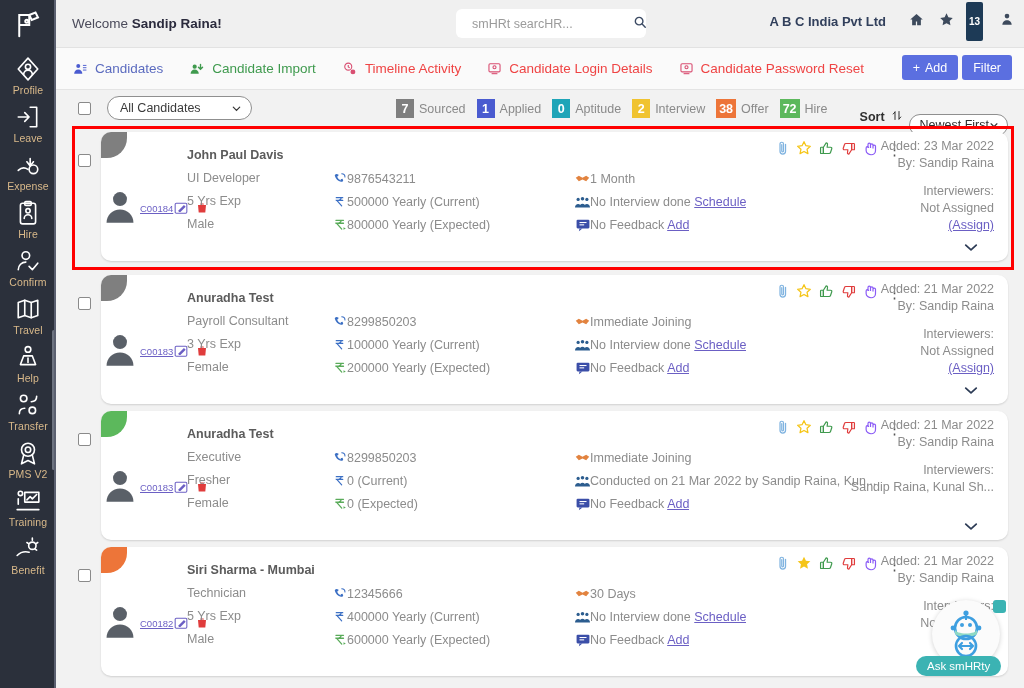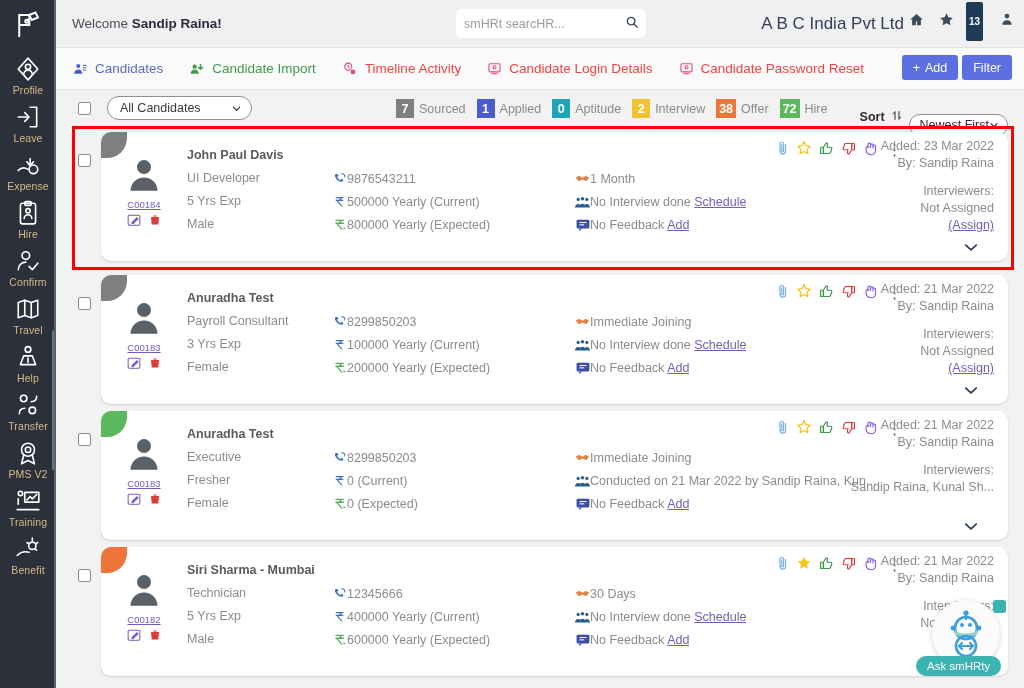--- a/index.html
+++ b/index.html
@@ -36,31 +36,31 @@
   
   .topbar {
     height: 48px; background: #f0f0f0; display: flex; align-items: center;
     padding: 0 14px 0 16px; border-bottom: 1px solid #e2e2e2; position: relative;
   }
   .welcome { font-size: 13.5px; color: #4a4a5a; white-space: nowrap; }
   .welcome b { color: #2b2b3d; font-weight: bold; }
   .searchwrap {
     position: absolute; left: 400px; top: 9px;
     width: 190px; height: 29px; background: #fff; border-radius: 6px;
-    display: flex; align-items: center; padding: 0 8px;
+    display: flex; align-items: center; padding: 0 16px;
   }
   .searchwrap input {
     border: 0; outline: 0; flex: 1; font-size: 12.5px; color: #555;
     font-family: "Liberation Sans", sans-serif; background: transparent;
   }
   .searchwrap input::placeholder { color: #9b9b9b; }
   .s-ico { color: #3b4a63; font-size: 13px; }
   .company {
-    position: absolute; right: 120px; top: 14px;
-    font-size: 17px; font-weight: normal; color: #32405c; white-space: nowrap;
+    position: absolute; right: 138px; top: 14px;
+    font-size: 13px; font-weight: bold; color: #32405c; white-space: nowrap;
   }
   .topicons { position: absolute; right: 10px; top: 11px; display: flex; align-items: center; gap: 15px; }
   .topicons .ti { color: #3d4a5c; display: flex; align-items: center; cursor: pointer; }
   .bell-wrap { position: relative; }
   .bell-badge {
     position: absolute; top: -9px; left: -3px;
     background: #1d3a56; color: #fff; font-size: 10px; font-weight: bold;
     border-radius: 2px; padding: 14px 3px; line-height: 11px;
   }
 
@@ -117,21 +117,21 @@
   .card {
     position: relative; flex: 1; background: #fff; border-radius: 10px;
     height: 129px; box-shadow: 0 1px 2px rgba(0,0,0,.14);
     display: flex; padding: 10px 0 0 0; overflow: visible;
   }
   .corner {
     position: absolute; left: 0; top: 0; width: 26px; height: 26px;
     border-radius: 10px 0 20px 0;
   }
   .col-avatar {
-    width: 86px; padding-top: 14px; display: flex; flex-direction: column; align-items: center; gap: 1px;
+    width: 86px; padding-top: 14px; display: flex; align-items: center; gap: 1px;
   }
   .avatar-svg { width: 38px; height: 38px; }
   .cid { font-size: 9.5px; color: #6b5fc4; text-decoration: underline; cursor: pointer; }
   .rowacts { display: flex; gap: 8px; margin-top: 2px; }
   .rowacts svg { cursor: pointer; }
 
   .col-name { width: 145px; padding-top: 6px; display: flex; flex-direction: column; gap: 9px; }
   .cand-name { font-size: 12.5px; font-weight: bold; color: #5b5b5b; }
   .cand-meta { font-size: 12.5px; color: #8c8c8c; }
 

